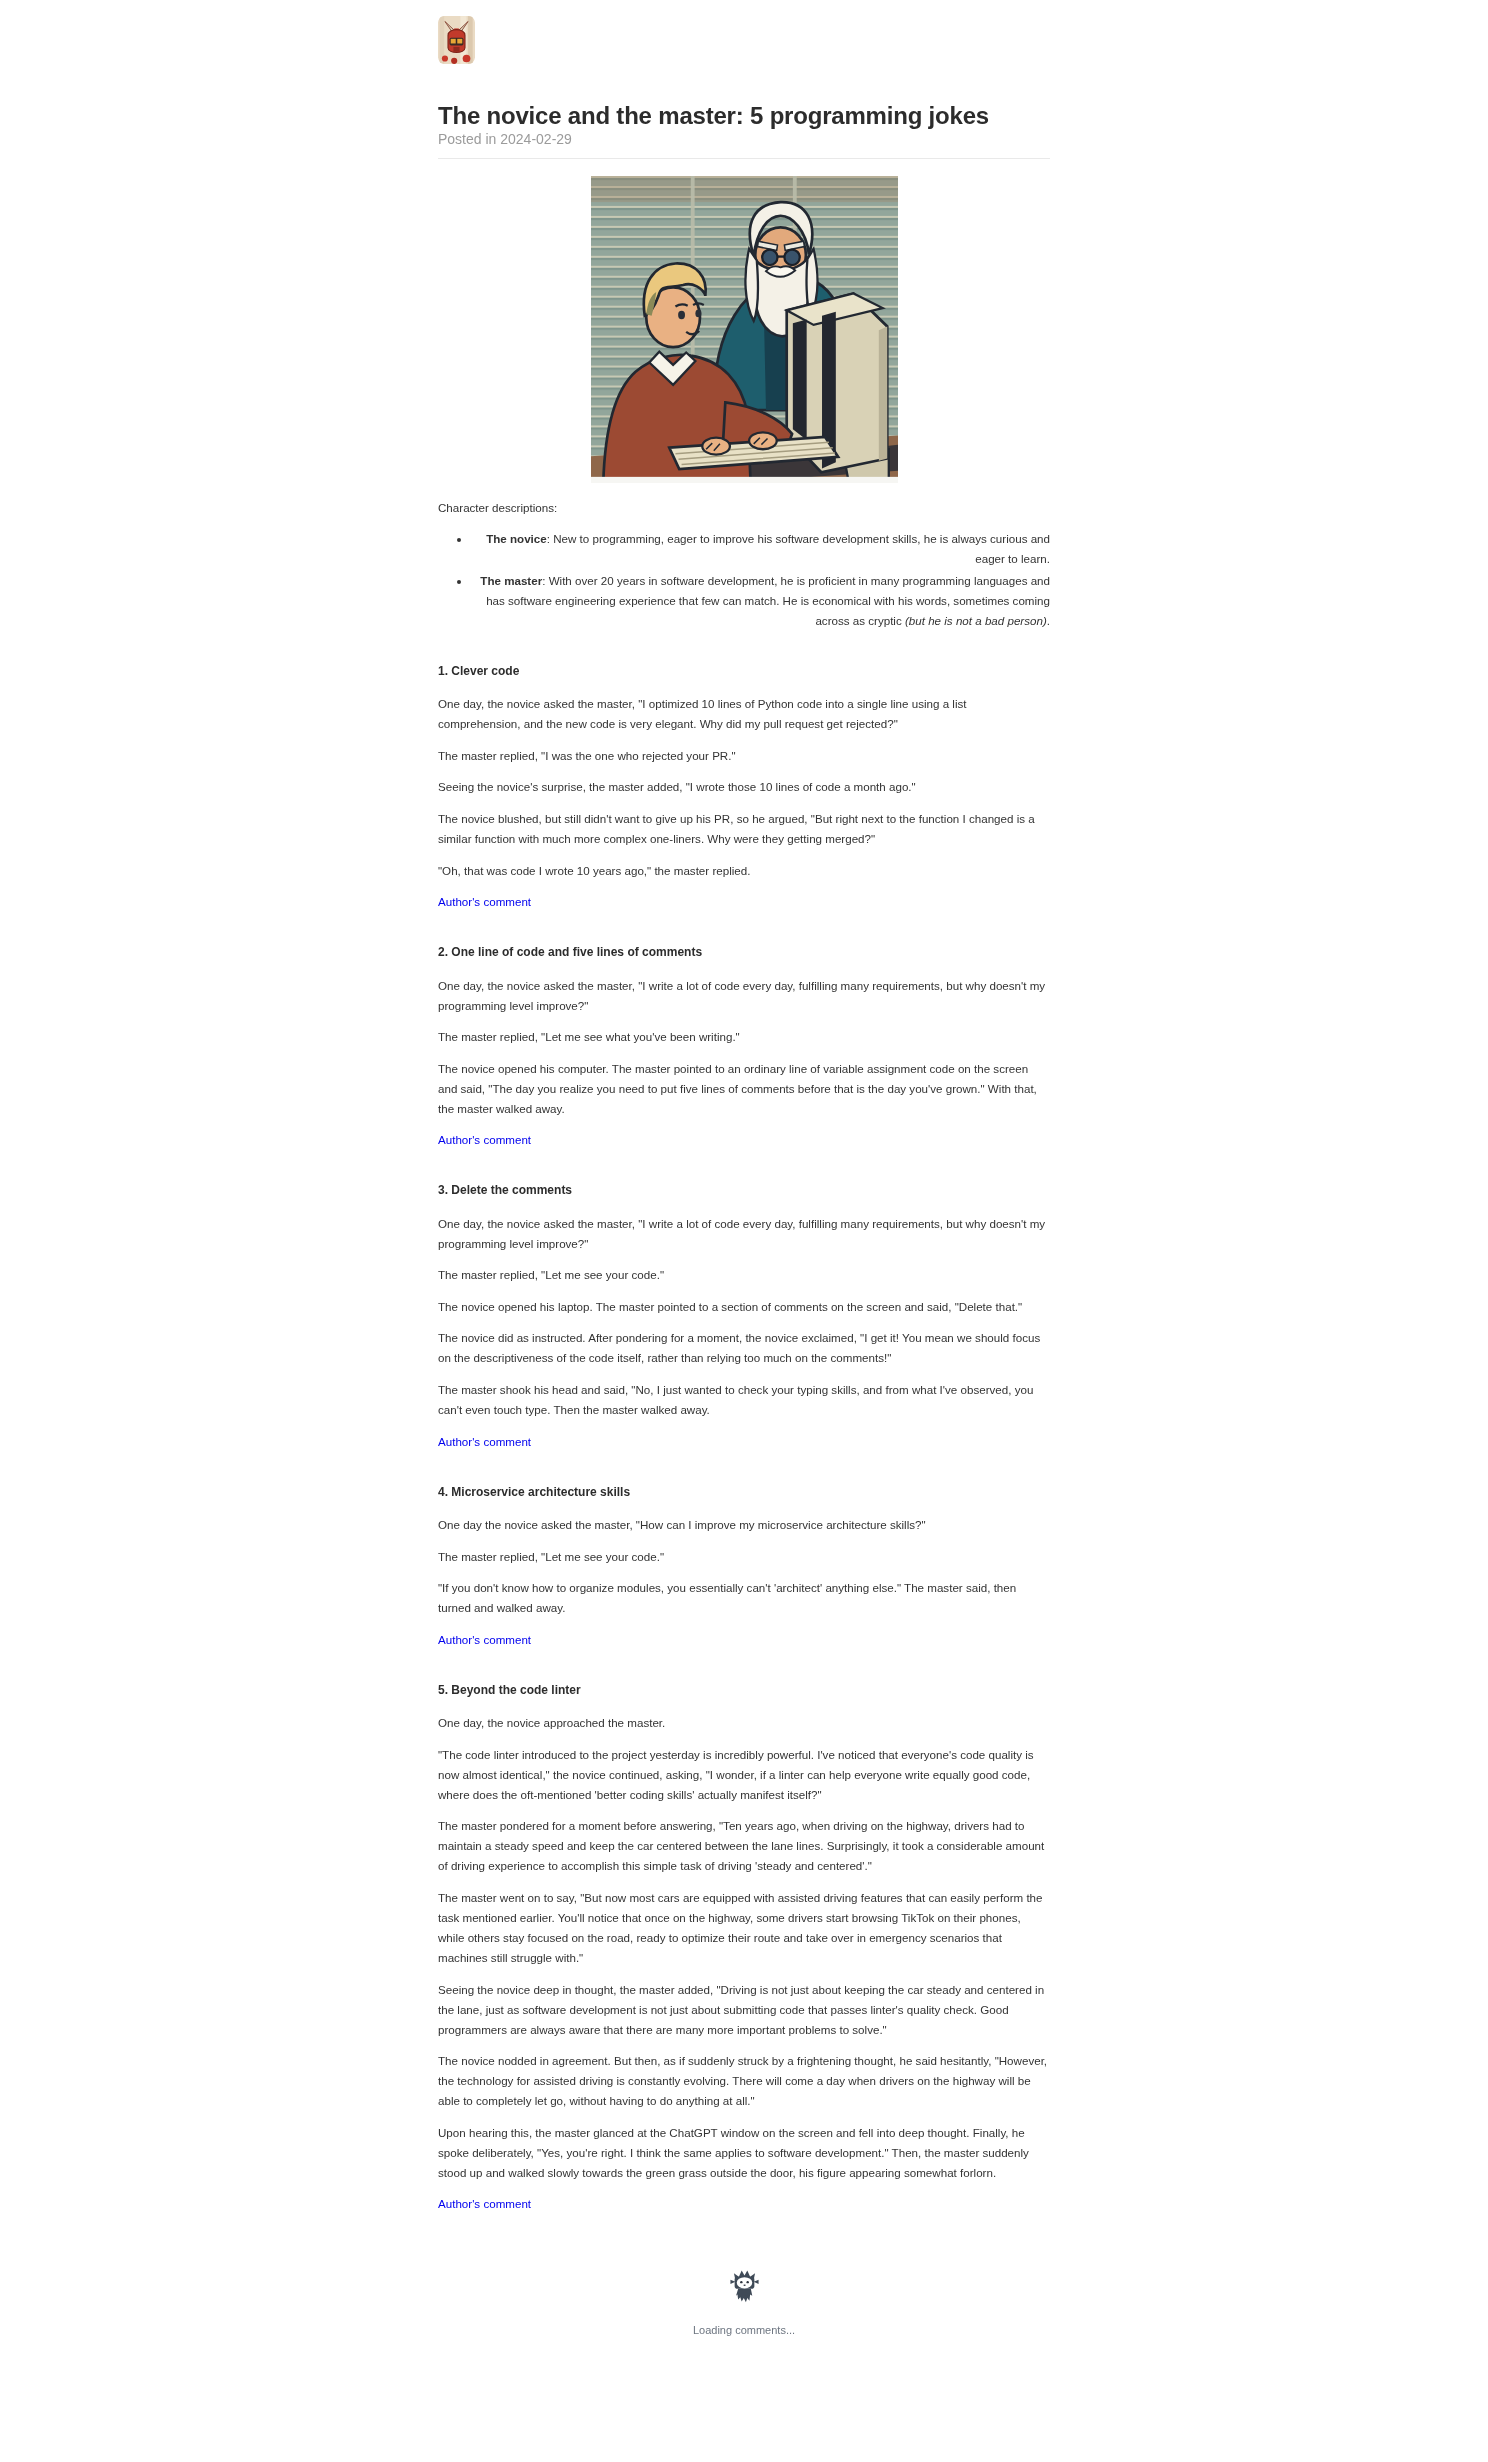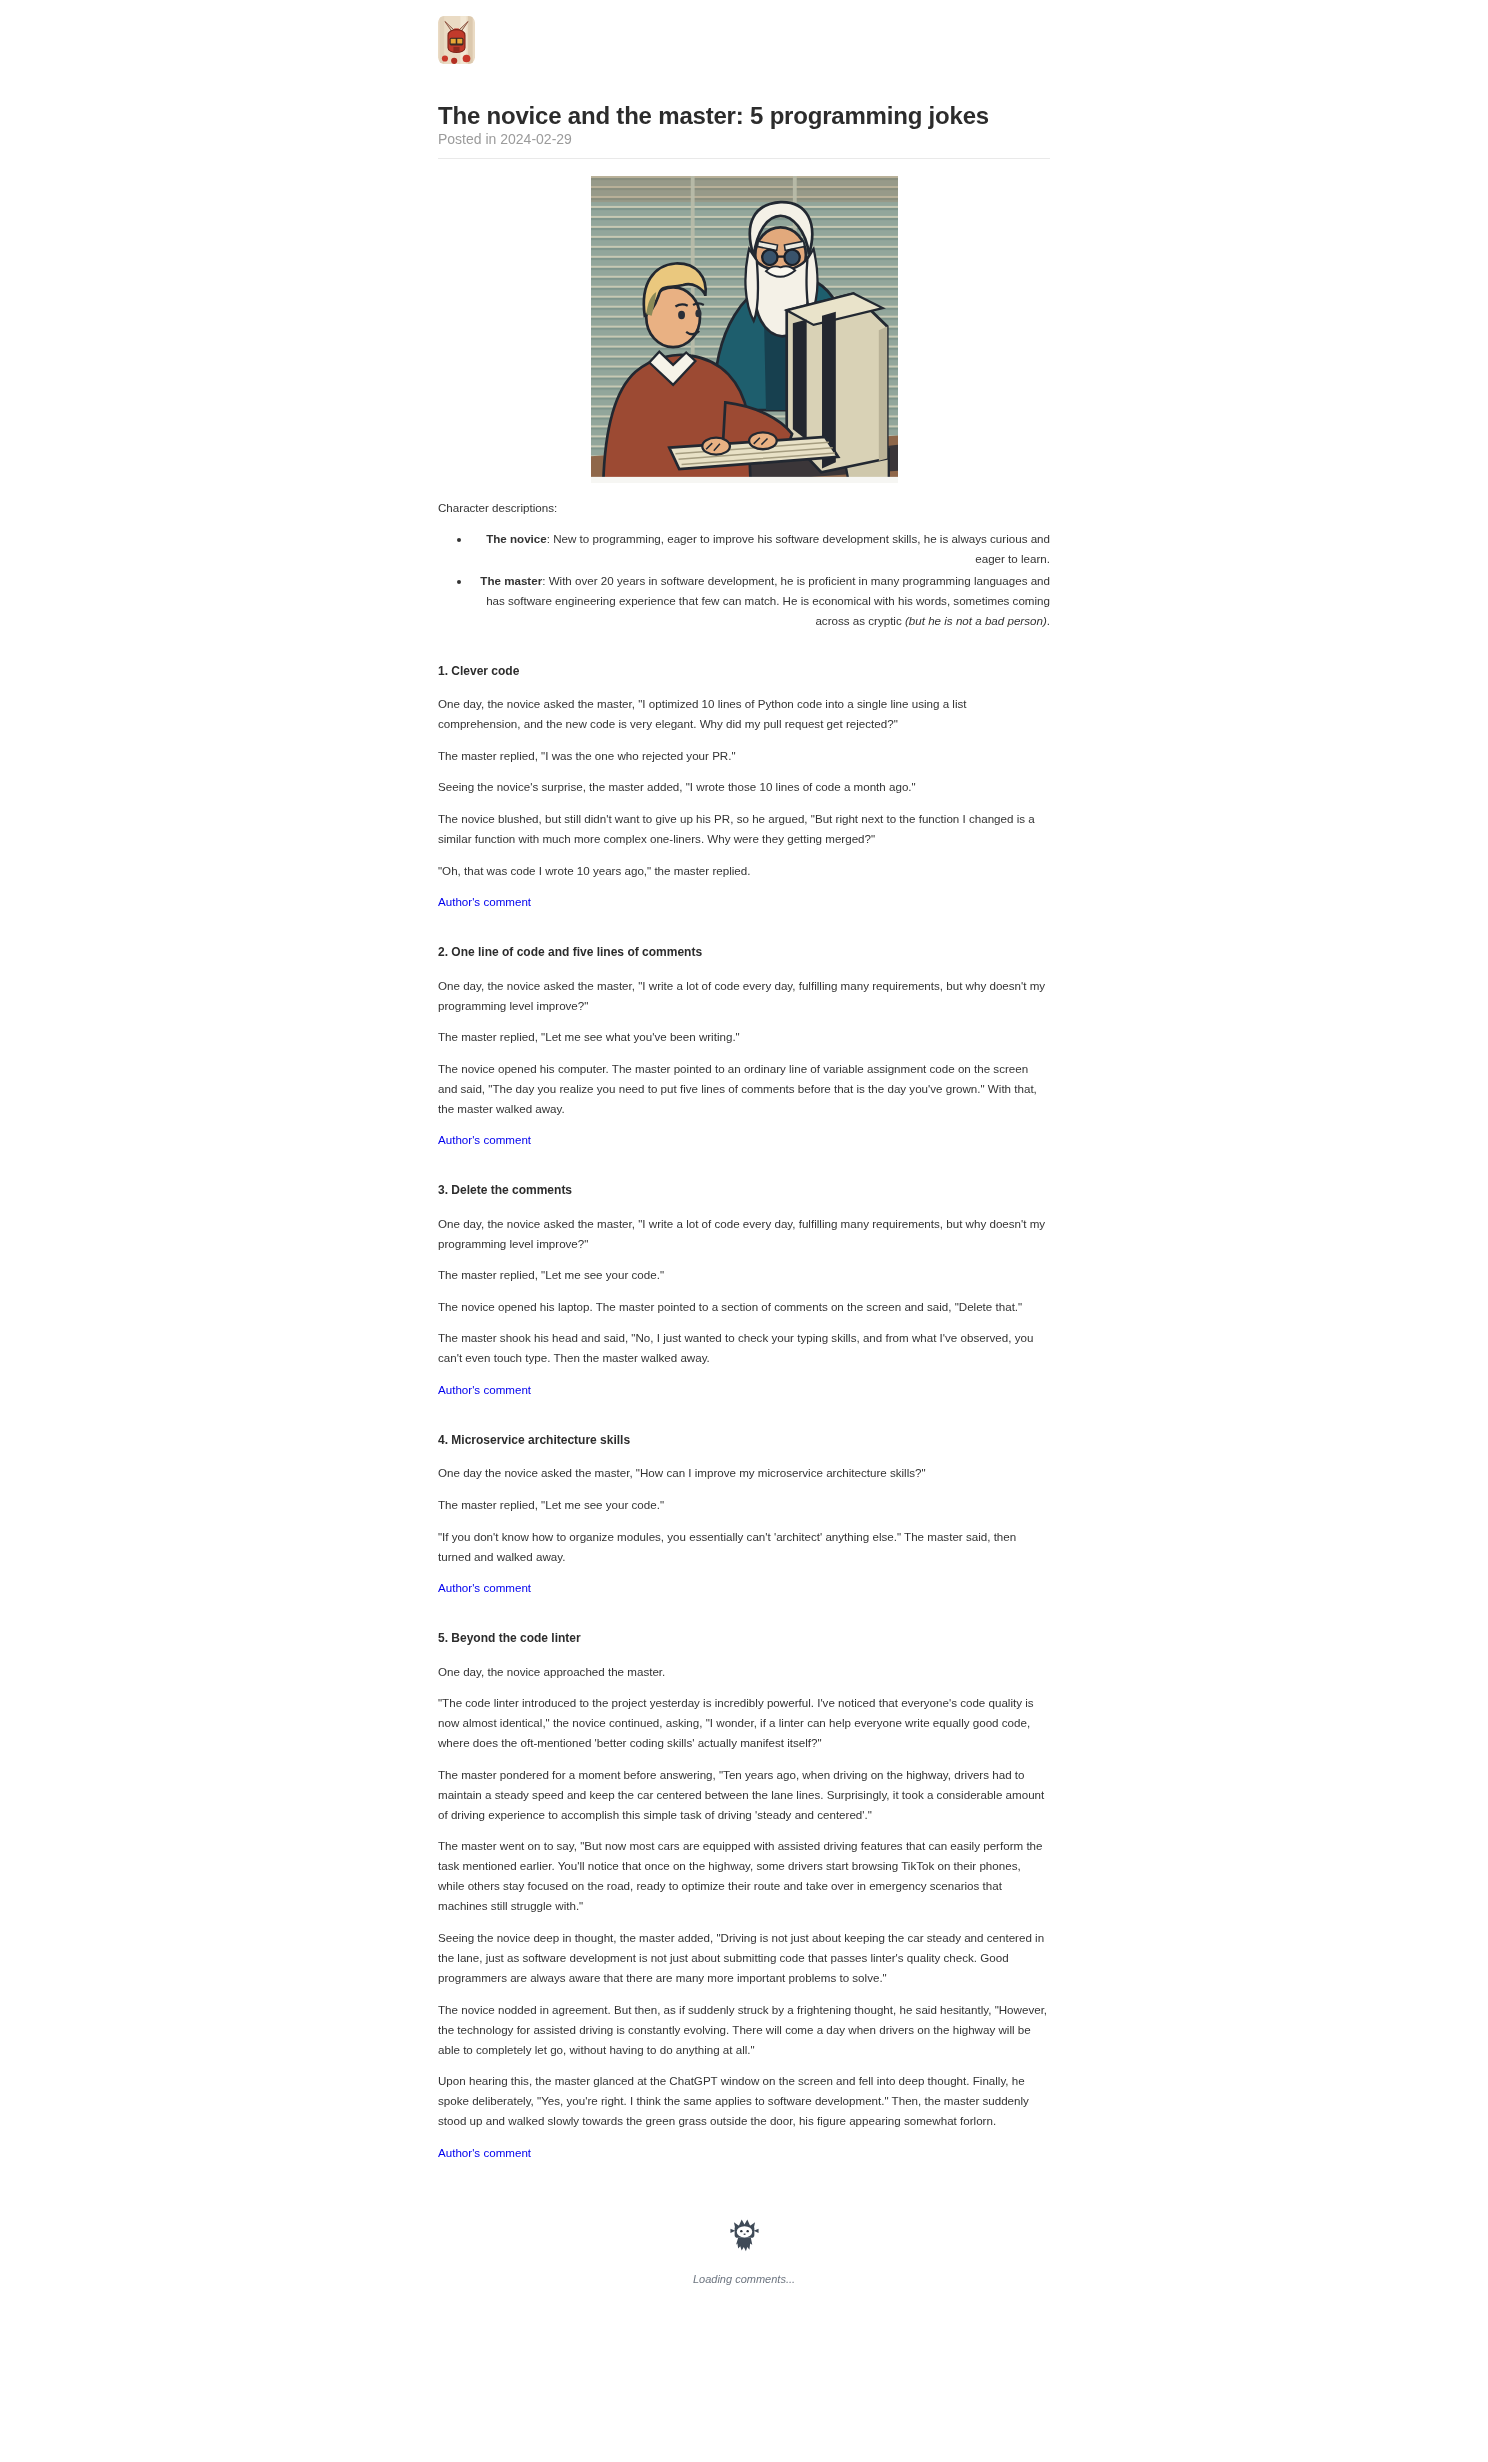--- a/index.html
+++ b/index.html
@@ -34,21 +34,21 @@
 
   code.inline {
     font-family: "DejaVu Sans Mono", monospace;
     font-size: 9.7px;
     color: #c7254e;
     background: #f6f0f2;
     padding: 2.3px 5.4px;
     border-radius: 3.1px;
   }
 
-  .comments { text-align: center; margin: 54px 0 71px 0; font-style: italic; }
+  .comments { text-align: center; margin: 54px 0 71px 0; }
   .comments .mascot { line-height: 0; }
   .loading-text { color: #6d7580; font-size: 11px; margin-top: 20px; }
 </style>
 </head>
 <body>
 
 <div class="container">
 
   <header class="site-header">
     <a class="logo-link">
@@ -162,20 +162,21 @@
           <p><a class="comment-link">Author's comment</a></p>
           <h2>2. One line of code and five lines of comments</h2>
           <p>One day, the novice asked the master, "I write a lot of code every day, fulfilling many requirements, but why doesn't my programming level improve?"</p>
           <p>The master replied, "Let me see what you've been writing."</p>
           <p>The novice opened his computer. The master pointed to an ordinary line of variable assignment code on the screen and said, "The day you realize you need to put five lines of comments before that is the day you've grown." With that, the master walked away.</p>
           <p><a class="comment-link">Author's comment</a></p>
           <h2>3. Delete the comments</h2>
           <p>One day, the novice asked the master, "I write a lot of code every day, fulfilling many requirements, but why doesn't my programming level improve?"</p>
           <p>The master replied, "Let me see your code."</p>
           <p>The novice opened his laptop. The master pointed to a section of comments on the screen and said, "Delete that."</p>
+          <p>The novice did as instructed. After pondering for a moment, the novice exclaimed, "I get it! You mean we should focus on the descriptiveness of the code itself, rather than relying too much on the comments!"</p>
           <p>The master shook his head and said, "No, I just wanted to check your typing skills, and from what I've observed, you can't even touch type. Then the master walked away.</p>
           <p><a class="comment-link">Author's comment</a></p>
           <h2>4. Microservice architecture skills</h2>
           <p>One day the novice asked the master, "How can I improve my microservice architecture skills?"</p>
           <p>The master replied, "Let me see your code."</p>
           <p>"If you don't know how to organize modules, you essentially can't 'architect' anything else." The master said, then turned and walked away.</p>
           <p><a class="comment-link">Author's comment</a></p>
           <h2>5. Beyond the code linter</h2>
           <p>One day, the novice approached the master.</p>
           <p>"The code linter introduced to the project yesterday is incredibly powerful. I've noticed that everyone's code quality is now almost identical," the novice continued, asking, "I wonder, if a linter can help everyone write equally good code, where does the oft-mentioned 'better coding skills' actually manifest itself?"</p>

